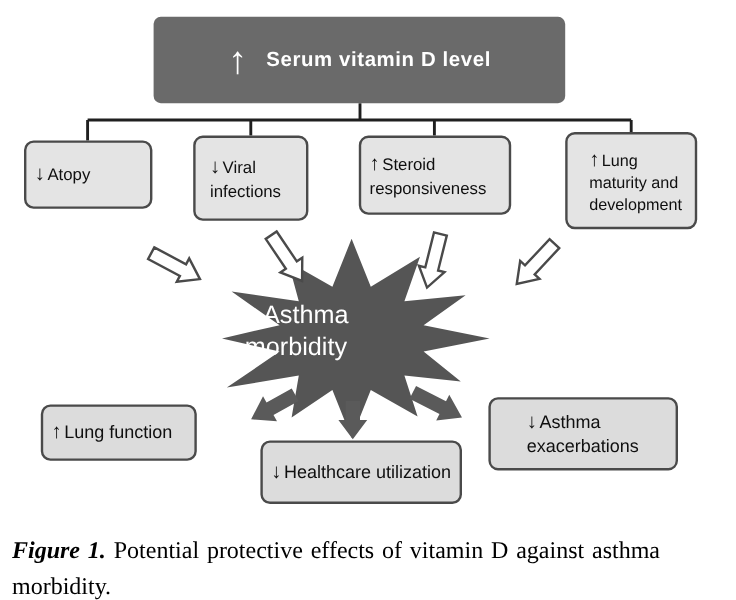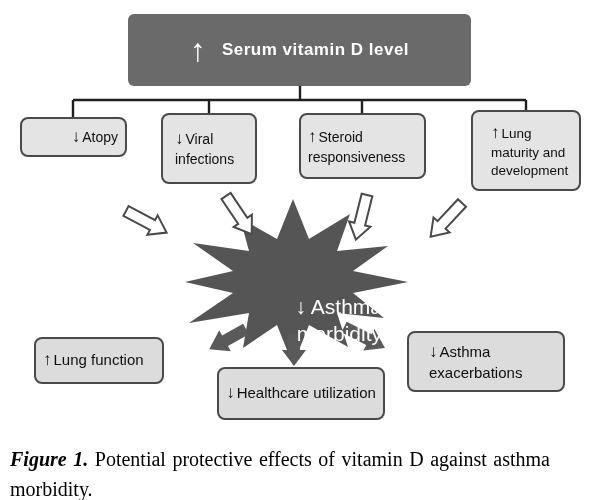--- a/index.html
+++ b/index.html
@@ -29,31 +29,31 @@
   .top-label{font-size:17px;font-weight:bold;letter-spacing:0.5px;}
 
   .box{position:absolute;border:2px solid var(--border);border-radius:8px;
     display:flex;align-items:center;padding:4px 7px;color:#0f0f0f;line-height:1.3;}
   .box .inner{width:100%;}
   .box .arrow{font-size:17px;font-weight:bold;margin-right:2px;}
   .factor{background:var(--factor-fill);font-size:14px;}
   .outcome{background:var(--outcome-fill);font-size:15px;}
   .center-text .inner{text-align:center;}
 
-  .f1{left:20px;top:117px;width:107px;height:40px;text-align:right;}
+  .f1{left:20px;top:117px;width:107px;height:57px;}
   .f2{left:161px;top:113px;width:96px;height:71px;padding-left:12px;}
   .f3{left:299px;top:113px;width:127px;height:66px;}
   .f4{left:471px;top:110px;width:110px;height:81px;font-size:13.5px;padding-left:18px;}
 
   .o1{left:34px;top:337px;width:130px;height:47px;}
   .o2{left:217px;top:367px;width:168px;height:53px;}
-  .o3{left:407px;top:331px;width:158px;height:61px;padding-left:20px;}
+  .o3{left:407px;top:331px;width:158px;height:61px;padding-left:30px;}
 
-  .star-text{position:absolute;left:204px;top:249px;width:178px;text-align:right;
-    color:#ffffff;font-size:21px;line-height:1.3;margin-top:44px;}
+  .star-text{position:absolute;left:204px;top:249px;width:178px;text-align:left;
+    color:#ffffff;font-size:21px;line-height:1.3;}
   .star-text .arrow{font-weight:bold;}
 
   .caption{position:absolute;left:10px;top:444px;width:540px;
     font-family:"Liberation Serif",serif;font-size:20px;line-height:1.5;
     text-align:justify;color:#000000;}
   .cap-label{font-weight:bold;font-style:italic;}
 </style>
 </head>
 <body>
 

